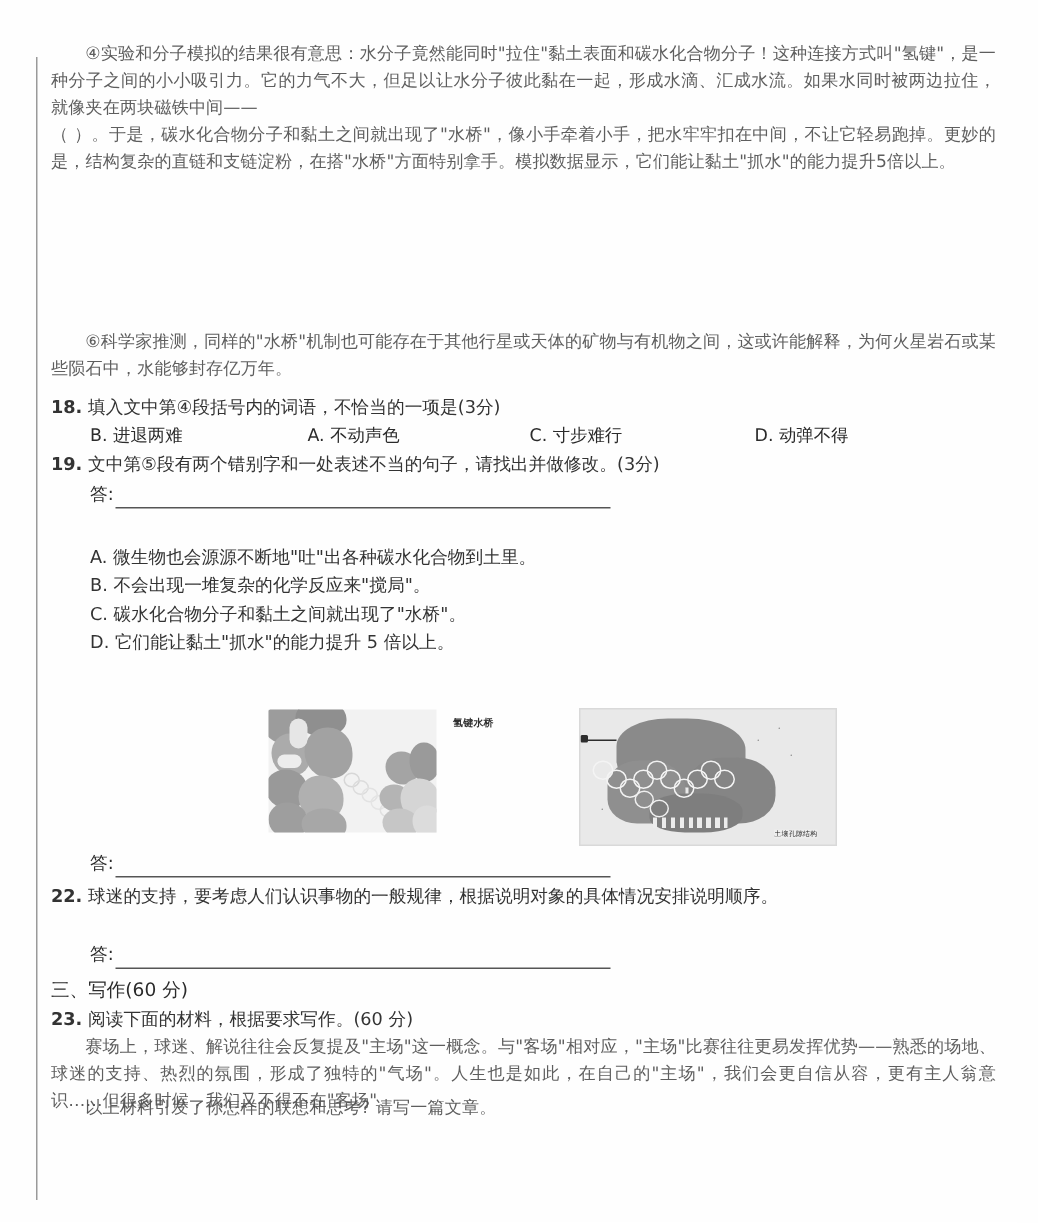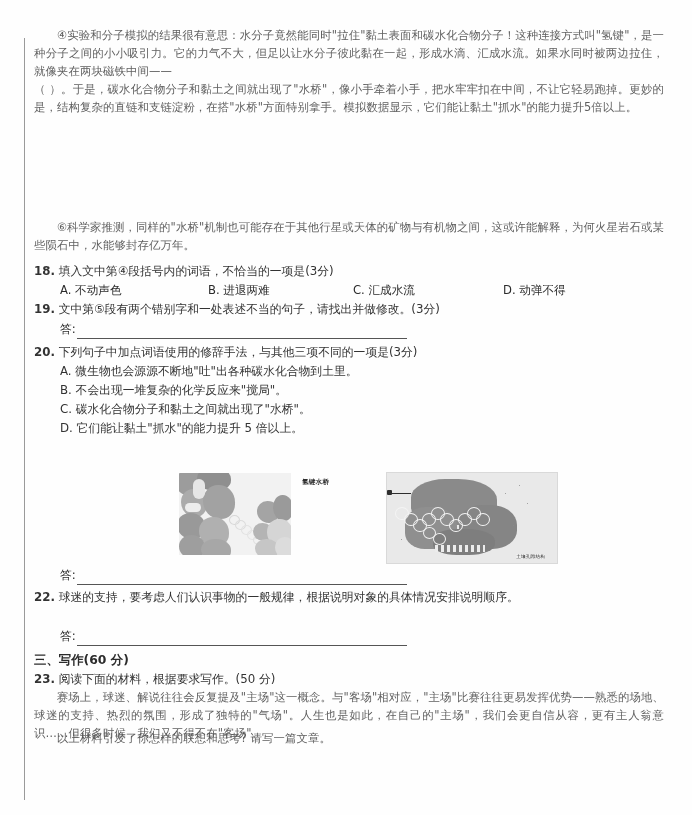--- a/index.html
+++ b/index.html
@@ -83,21 +83,21 @@
   }
   .answer-rule {
     flex: 0 0 auto;
     border-bottom: 1px solid #555;
     height: 13px;
     margin-left: 1px;
   }
 
   .section-head {
     font-size: 12.4px;
-    font-weight: 700;
+    font-weight: 400;
     line-height: 20px;
     filter: blur(.18px);
   }
 
   
   .figs {
     position: absolute;
     left: 34px;
     width: 630px;
     height: 100px;
@@ -172,39 +172,35 @@
 
   <div class="col passage" style="top:218px;">
     <p>⑥科学家推测，同样的"水桥"机制也可能存在于其他行星或天体的矿物与有机物之间，这或许能解释，为何火星岩石或某些陨石中，水能够封存亿万年。</p>
   </div>
 
   <div class="col qline" style="top:262px;">
     <span class="q-head">18.</span>
     <span>填入文中第④段括号内的词语，不恰当的一项是(3分)</span>
   </div>
   <div class="col opts" style="top:281px;">
+    <span style="width:145px;">B. 进退两难</span>
     <span style="width:148px;">A. 不动声色</span>
-    <span style="width:145px;">B. 进退两难</span>
-    <span style="width:150px;">C. 汇成水流</span>
+    <span style="width:150px;">C. 寸步难行</span>
     <span>D. 动弹不得</span>
   </div>
 
   <div class="col qline" style="top:300px;">
     <span class="q-head">19.</span>
     <span>文中第⑤段有两个错别字和一处表述不当的句子，请找出并做修改。(3分)</span>
   </div>
   <div class="col answer-row" style="top:320px;">
     <span>答:</span>
     <span class="answer-rule" style="width:330px;"></span>
   </div>
 
-  <div class="col qline" style="top:343px;">
-    <span class="q-head">20.</span>
-    <span>下列句子中加点词语使用的修辞手法，与其他三项不同的一项是(3分)</span>
-  </div>
   <div class="col qline indent2" style="top:362px;">A. 微生物也会源源不断地"吐"出各种碳水化合物到土里。</div>
   <div class="col qline indent2" style="top:381px;">B. 不会出现一堆复杂的化学反应来"搅局"。</div>
   <div class="col qline indent2" style="top:400px;">C. 碳水化合物分子和黏土之间就出现了"水桥"。</div>
   <div class="col qline indent2" style="top:419px;">D. 它们能让黏土"抓水"的能力提升 5 倍以上。</div>
 
 
   <div class="figs" style="top:470px;">
 
     <div class="fig fig-left">
       <div class="blobs">
@@ -284,21 +280,21 @@
   </div>
   <div class="col answer-row" style="top:627px;">
     <span>答:</span>
     <span class="answer-rule" style="width:330px;"></span>
   </div>
 
   <div class="col section-head" style="top:650px;">三、写作(60 分)</div>
 
   <div class="col qline" style="top:670px;">
     <span class="q-head">23.</span>
-    <span>阅读下面的材料，根据要求写作。(50 分)</span>
+    <span>阅读下面的材料，根据要求写作。(60 分)</span>
   </div>
 
   <div class="col passage" style="top:688px;">
     <p>赛场上，球迷、解说往往会反复提及"主场"这一概念。与"客场"相对应，"主场"比赛往往更易发挥优势——熟悉的场地、球迷的支持、热烈的氛围，形成了独特的"气场"。人生也是如此，在自己的"主场"，我们会更自信从容，更有主人翁意识……但很多时候，我们又不得不在"客场"。</p>
   </div>
 
   <div class="col passage" style="top:729px;">
     <p>以上材料引发了你怎样的联想和思考? 请写一篇文章。</p>
   </div>
 

